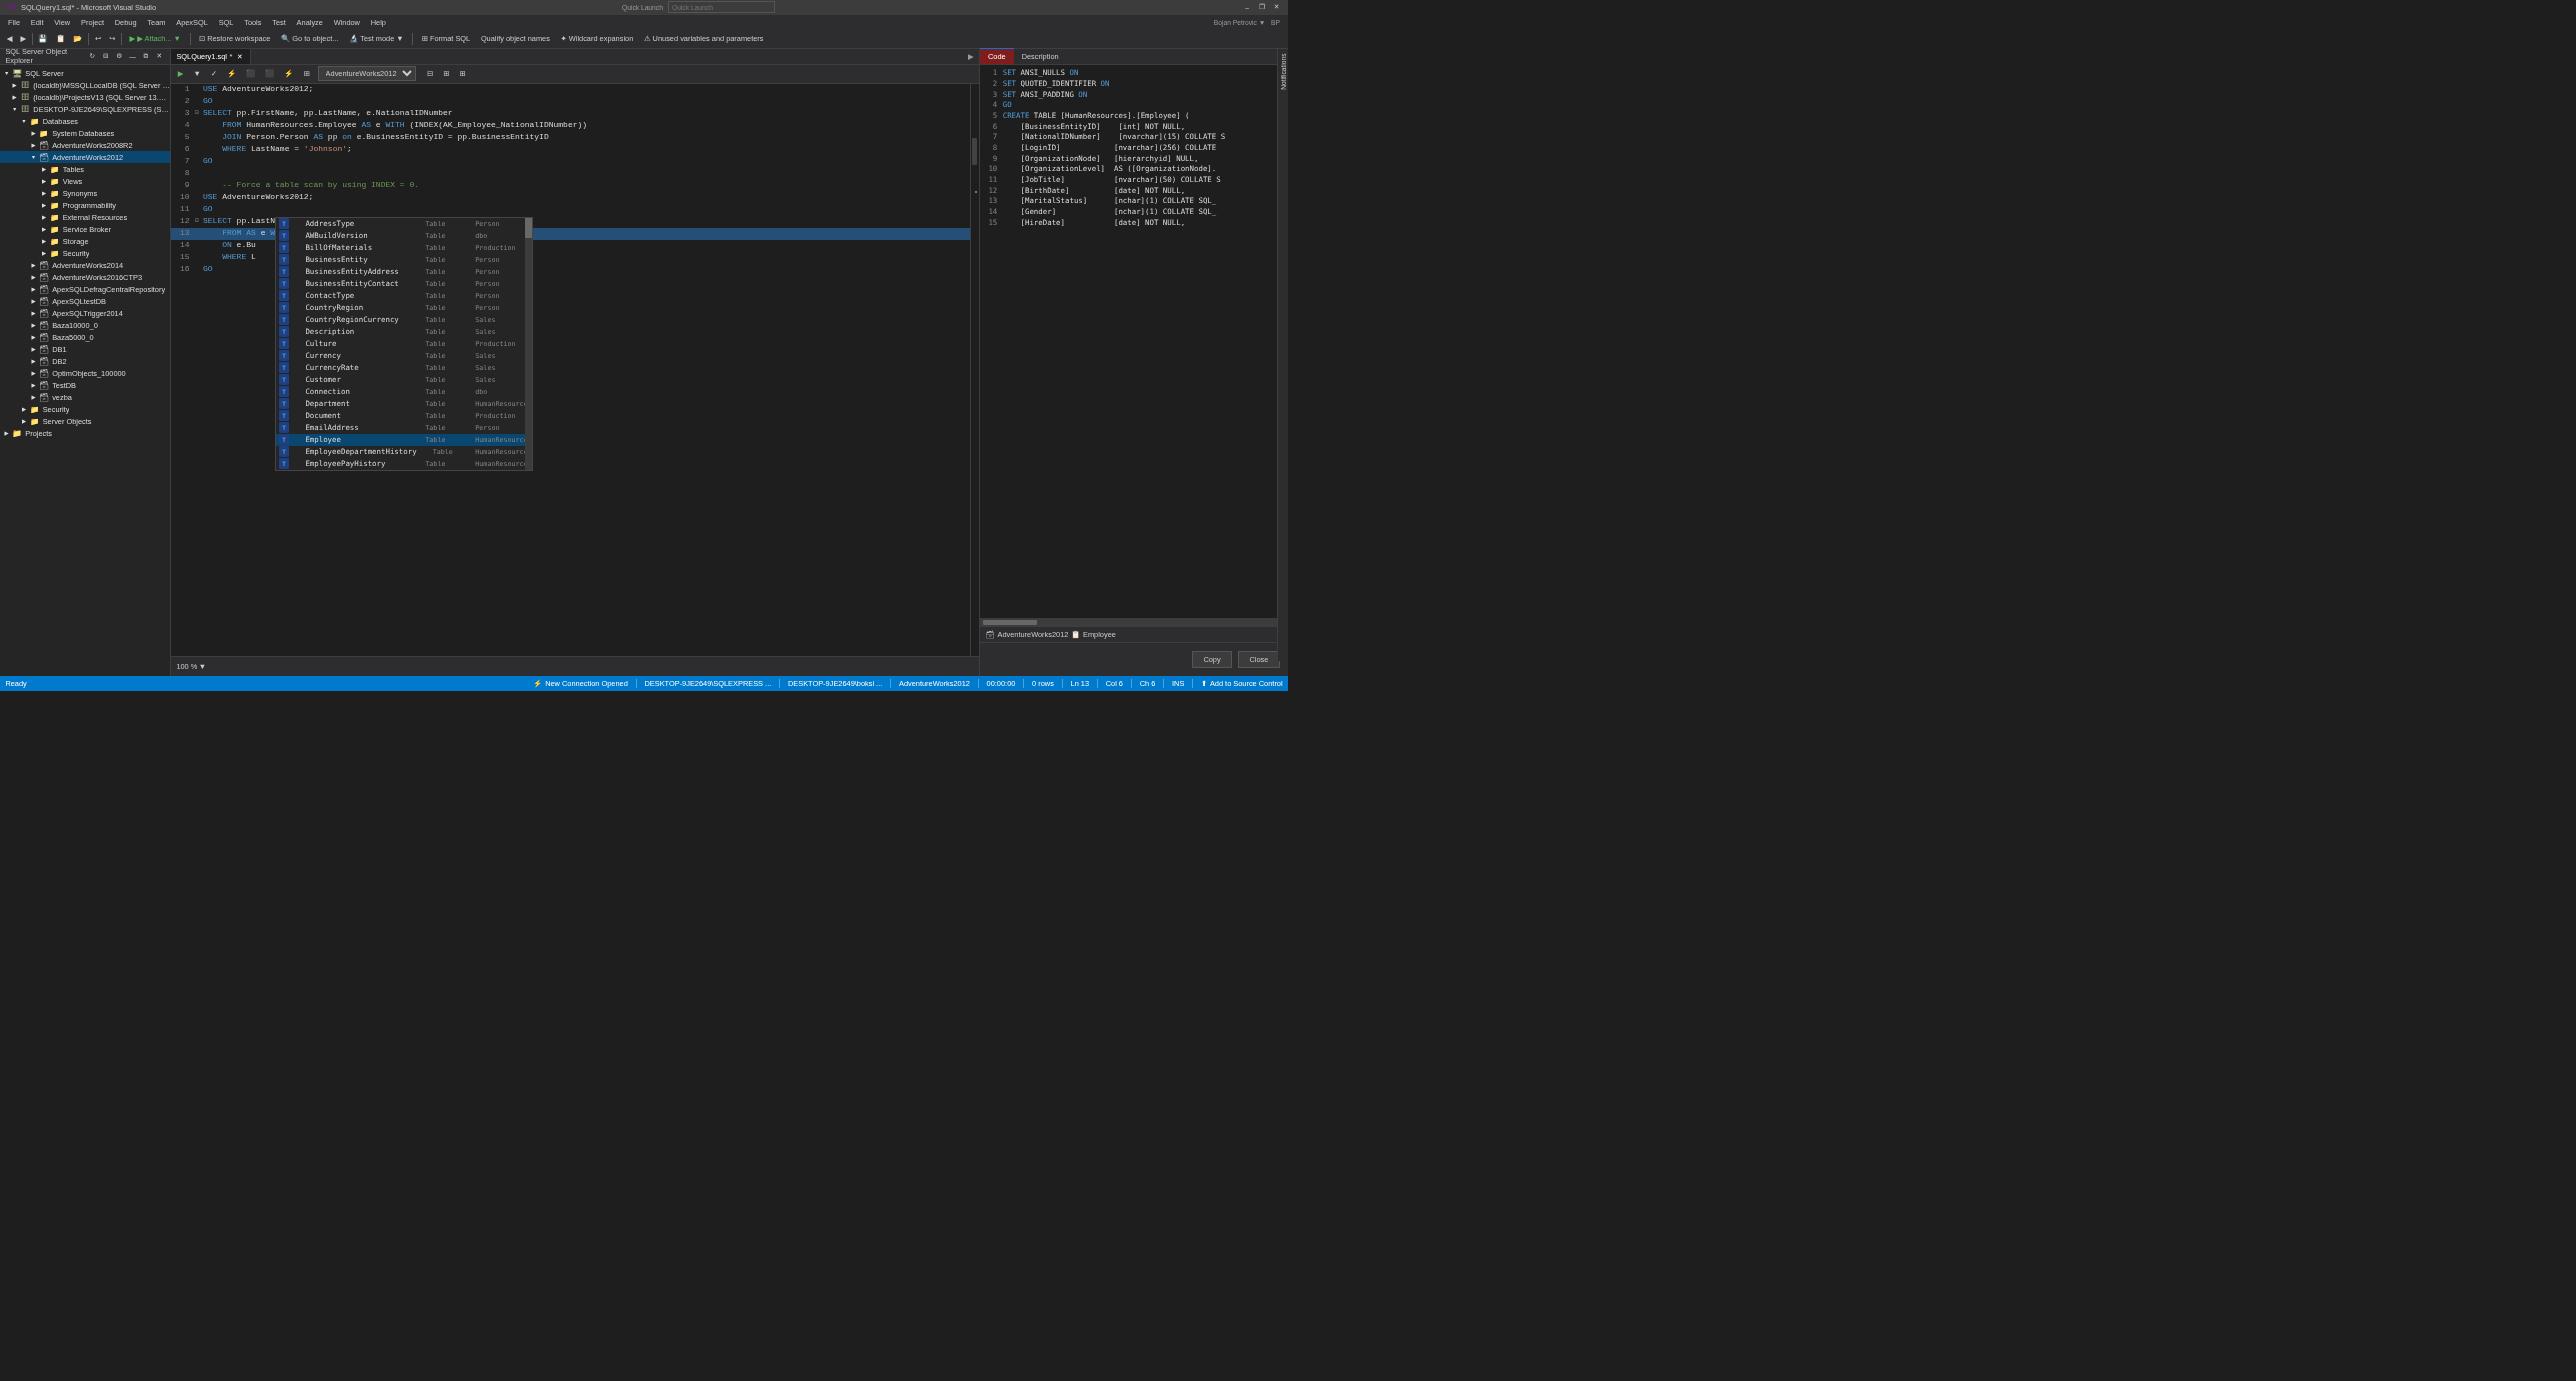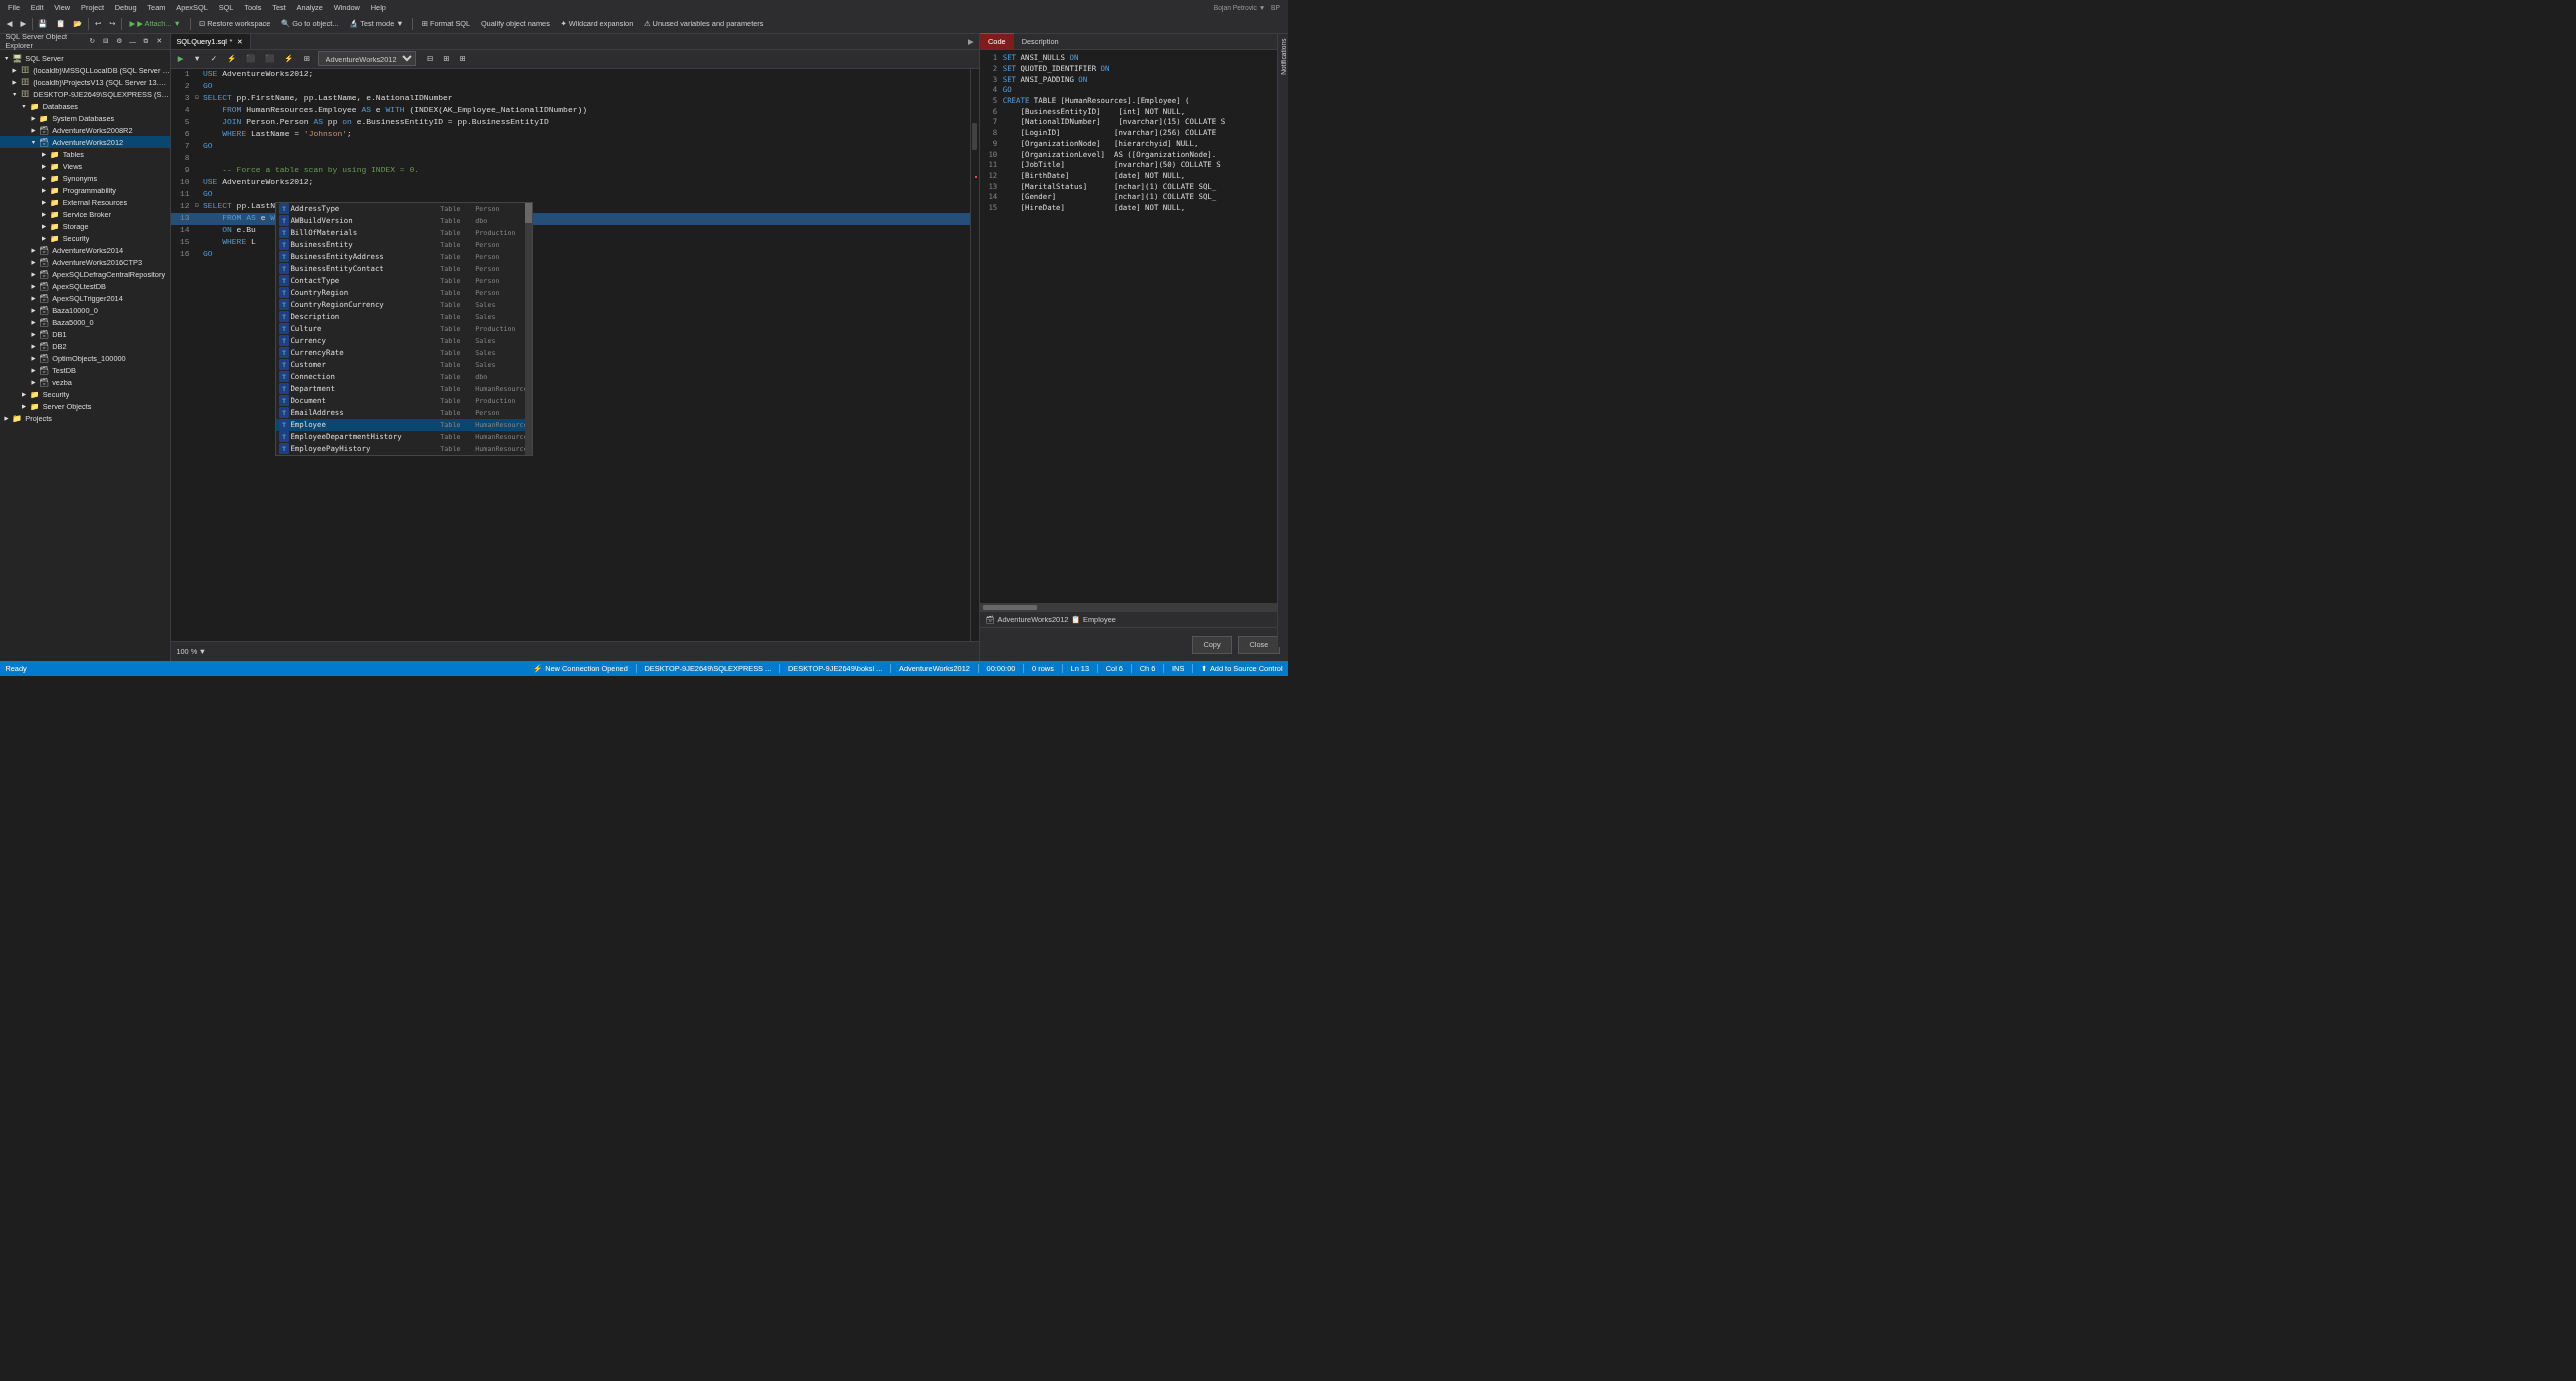--- a/index.html
+++ b/index.html
@@ -277,21 +277,21 @@
       z-index: 100;
       overflow: hidden;
     }
     .ac-item {
       display: flex;
       align-items: center;
       height: 12px;
       padding: 0 2.7px;
       font-family: 'Consolas', monospace;
       font-size: 7.4px;
-      gap: 1px;
+      gap: 16px;
       cursor: pointer;
     }
     .ac-item.ac-selected { background: #094771; }
     .ac-icon {
       width: 10.7px;
       height: 10.7px;
       display: flex;
       align-items: center;
       justify-content: center;
       font-size: 6px;
@@ -514,20 +514,35 @@
       width: 0.7px;
       height: 9.4px;
       background: rgba(255,255,255,0.3);
     }
   </style>
 </head>
 <body>
 
 <div id="outer-wrapper">
 
+  <div id="title-bar">
+    <div class="title-left">
+      <span style="color:#68217a;font-weight:bold;font-size:8.7px;">VS</span>
+      <span>SQLQuery1.sql* - Microsoft Visual Studio</span>
+    </div>
+    <div style="display:flex;align-items:center;gap:5.4px;">
+      <span style="color:#999;font-size:6.7px;">Quick Launch</span>
+      <input style="height: 12px; width: 107px; background: rgb(60, 60, 60); border: 0.7px solid rgb(85, 85, 85); color: rgb(204, 204, 204); padding: 0px 2.7px; font-size: 6.7px;" placeholder="Quick Launch">
+    </div>
+    <div class="title-right">
+      <div class="win-btn">–</div>
+      <div class="win-btn">❐</div>
+      <div class="win-btn close">✕</div>
+    </div>
+  </div>
 
   <div id="menu-bar">
     <div class="menu-item">File</div>
     <div class="menu-item">Edit</div>
     <div class="menu-item">View</div>
     <div class="menu-item">Project</div>
     <div class="menu-item">Debug</div>
     <div class="menu-item">Team</div>
     <div class="menu-item">ApexSQL</div>
     <div class="menu-item">SQL</div>

